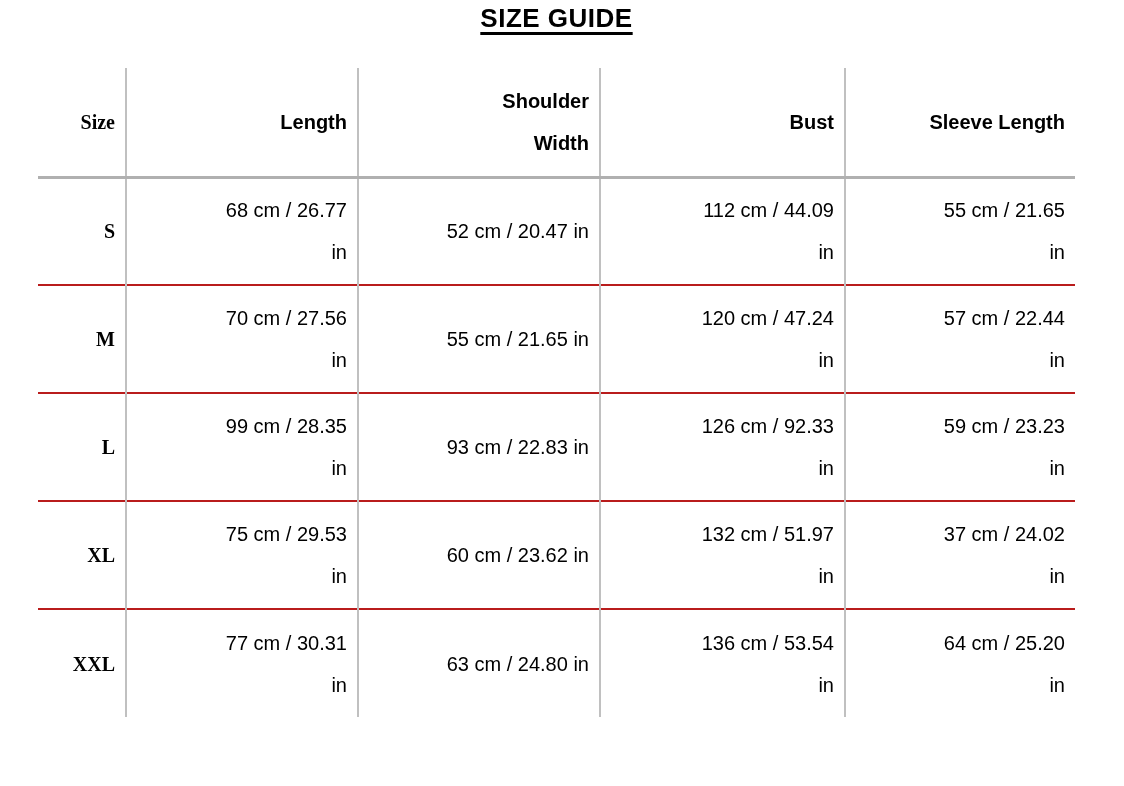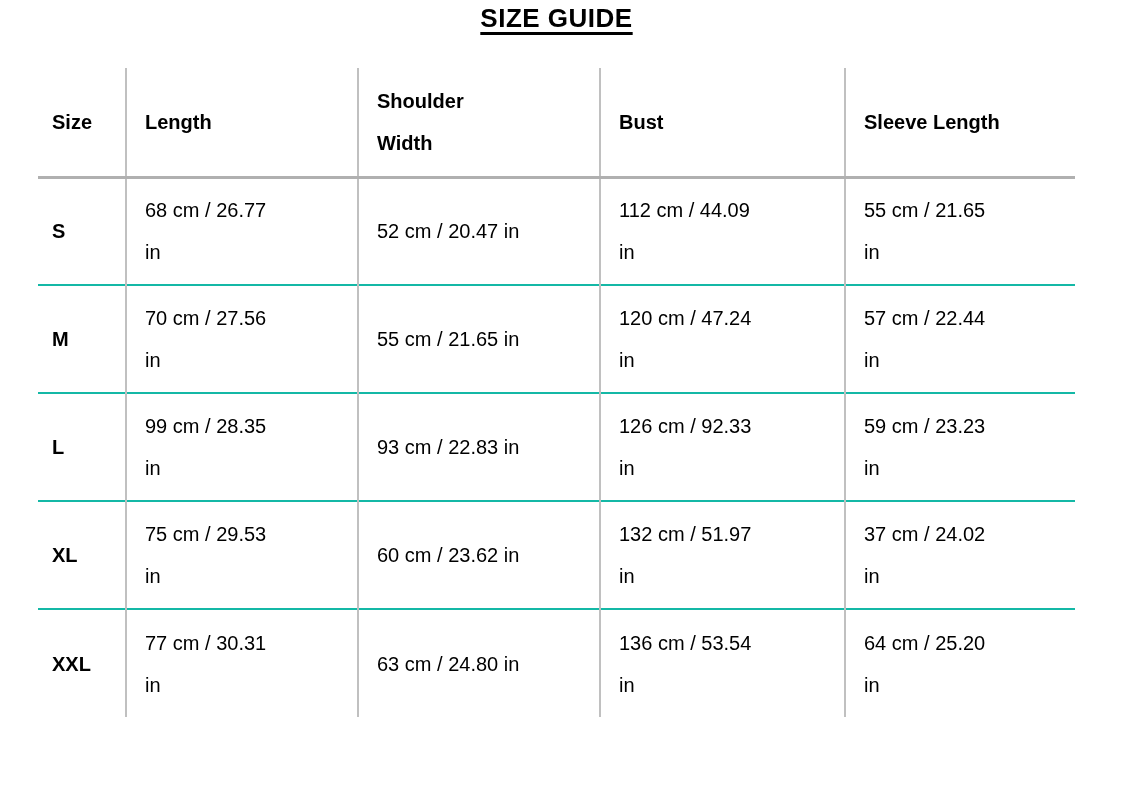--- a/index.html
+++ b/index.html
@@ -40,29 +40,30 @@
   col.c-size    { width: 88px; }
   col.c-length  { width: 232px; }
   col.c-shoulder{ width: 242px; }
   col.c-bust    { width: 245px; }
   col.c-sleeve  { width: 230px; }
 
   .size-table th,
   .size-table td {
     font-size: 20px;
     line-height: 42px;
-    text-align: left;
+    text-align: right;
     vertical-align: middle;
     padding: 6px 10px 6px 18px;
     white-space: pre-line;
     overflow: hidden;
   }
   .size-table th:first-child,
   .size-table td:first-child {
     padding-left: 14px;
+    font-family: Liberation Serif, serif;
   }
   .size-table thead tr { height: 109px; }
   .size-table tbody tr { height: 108px; }
 
   .size-table thead th {
     font-weight: bold;
     border-bottom: 3px solid #b0b0b0;
   }
   .size-table tbody th {
     font-weight: bold;
@@ -73,21 +74,21 @@
   .size-table td + td {
     border-left: 2px solid #c0c0c0;
   }
   .size-table tbody th + td,
   .size-table thead th + th {
     border-left: 2px solid #c0c0c0;
   }
   
   .size-table tbody tr + tr th,
   .size-table tbody tr + tr td {
-    border-top: 2px solid #14b8a6;
+    border-top: 2px solid #b91c1c;
     border-radius: 22px;
   }
 </style>
 </head>
 <body>
 
 <div class="page">
 
   <div class="title">SIZE GUIDE</div>
 

